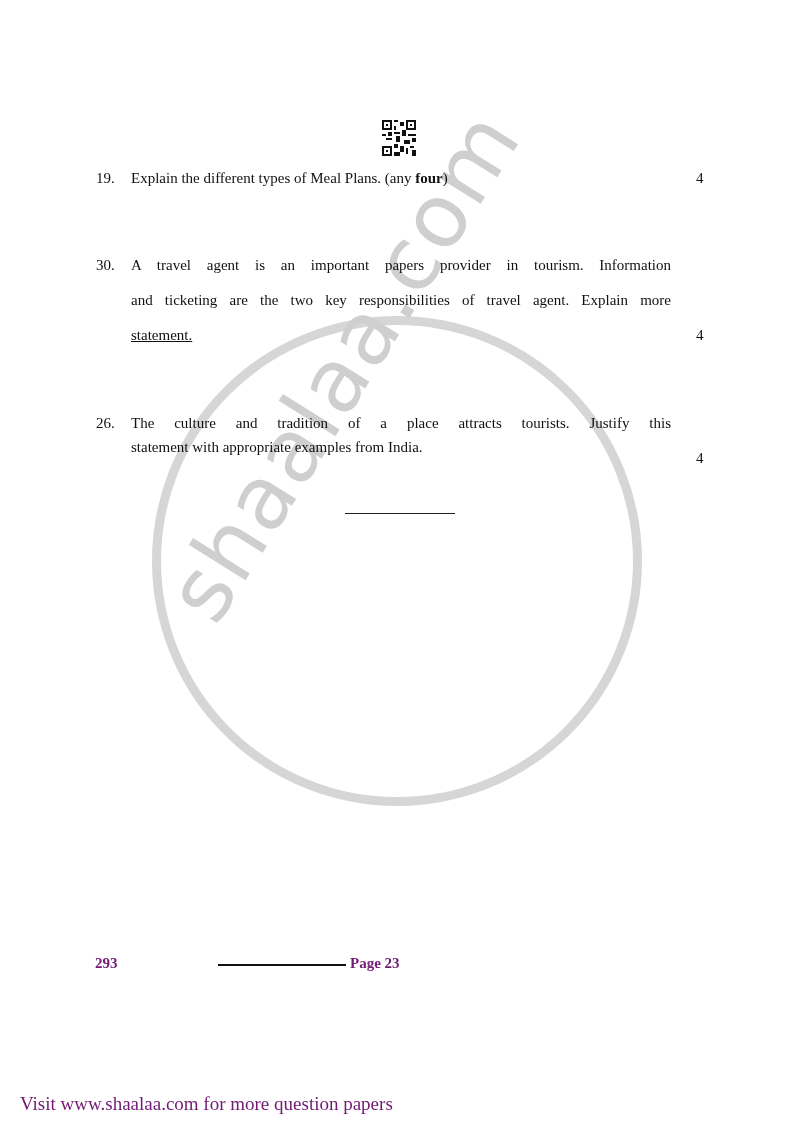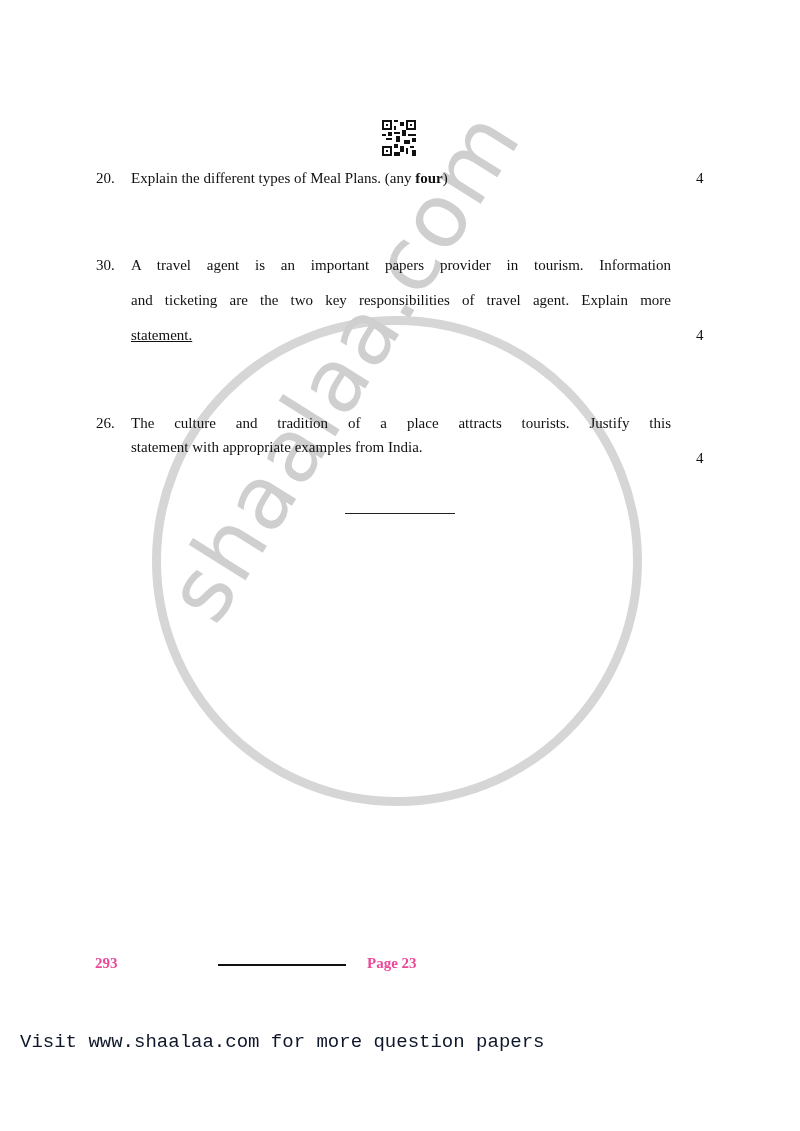--- a/index.html
+++ b/index.html
@@ -6,23 +6,23 @@
     body { width: 800px; height: 1131px; position: relative; overflow: hidden; color: #111; }
     .q { position: absolute; left: 96px; width: 612px; font-family: "Liberation Serif", serif; font-size: 15px; color: #111; }
     .qnum { position: absolute; left: 0; top: 0; }
     .line { position: absolute; left: 35px; white-space: nowrap; }
     .justify { text-align: justify; text-align-last: justify; width: 540px; display: block; }
     .marks { position: absolute; left: 600px; }
     .watermark-ring { position: absolute; left: 152px; top: 316px; width: 490px; height: 490px; border: 9px solid #d6d6d6; border-radius: 50%; box-sizing: border-box; }
     .watermark-text { position: absolute; left: 190px; top: 560px; font-family: "DejaVu Sans", sans-serif; font-size: 88px; color: #cfcfcf; transform: rotate(-58deg); transform-origin: left center; white-space: nowrap; letter-spacing: 2px; }
     .qr { position: absolute; left: 382px; top: 120px; width: 34px; height: 36px; }
     .end-rule { position: absolute; left: 345px; top: 513px; width: 110px; height: 1px; background: #222; }
-    .footer { position: absolute; top: 955px; font-family: "Liberation Serif", serif; font-weight: bold; font-size: 15px; color: #ec4899; }
+    .footer { position: absolute; top: 955px; font-family: "Liberation Serif", serif; font-weight: bold; font-size: 15px; color: #701a75; }
     .footer-rule { position: absolute; left: 218px; top: 964px; width: 128px; height: 2px; background: #111; }
-    .visit { position: absolute; left: 20px; top: 1031px; font-family: Liberation Mono, monospace; font-size: 19px; color: #0f172a; }
+    .visit { position: absolute; left: 20px; top: 1093px; font-family: Liberation Serif, serif; font-size: 19px; color: #701a75; }
   </style>
 </head>
 <body>
 
 <div class="watermark-ring"></div>
 <div class="watermark-text">shaalaa.com</div>
 
 <svg class="qr" viewBox="0 0 17 18">
   <rect x="0" y="0" width="17" height="18" fill="#fff"></rect>
   <rect x="0" y="0" width="5" height="5" fill="#111"></rect>
@@ -48,21 +48,21 @@
     <rect x="15" y="9" width="2" height="2" fill="#111"></rect>
   <rect x="6" y="12" width="2" height="2" fill="#111"></rect>
     <rect x="9" y="13" width="2" height="3" fill="#111"></rect>
     <rect x="12" y="14" width="1" height="3" fill="#111"></rect>
   <rect x="14" y="13" width="2" height="1" fill="#111"></rect>
     <rect x="15" y="15" width="2" height="3" fill="#111"></rect>
     <rect x="6" y="16" width="3" height="2" fill="#111"></rect>
 </svg>
 
 <div class="q" style="top:170px;">
-  <span class="qnum">20.</span>
+  <span class="qnum">19.</span>
   <span class="line" style="top:0;text-align:right;"><span>Explain the different types of Meal Plans. (any </span><b>four</b><span>)</span></span>
   <span class="marks" style="top:0;">4</span>
 </div>
 
 <div class="q" style="top:257px;">
   <span class="qnum">30.</span>
   <span class="line justify" style="top:0;">A travel agent is an important papers provider in tourism. Information</span>
   <span class="line justify" style="top:35px;">and ticketing are the two key responsibilities of travel agent. Explain more</span>
   <span class="line" style="top:70px;text-decoration:underline;">statement.</span>
   <span class="marks" style="top:70px;">4</span>
@@ -72,15 +72,15 @@
   <span class="qnum">26.</span>
   <span class="line justify" style="top:0;">The culture and tradition of a place attracts tourists. Justify this</span>
   <span class="line" style="top:24px;">statement with appropriate examples from India.</span>
   <span class="marks" style="top:35px;">4</span>
 </div>
 
 <div class="end-rule"></div>
 
 <span class="footer" style="left:95px;">293</span>
 <div class="footer-rule"></div>
-<span class="footer" style="left:367px;">Page 23</span>
+<span class="footer" style="left:350px;">Page 23</span>
 
 <div class="visit">Visit www.shaalaa.com for more question papers</div>
 
 </body></html>

